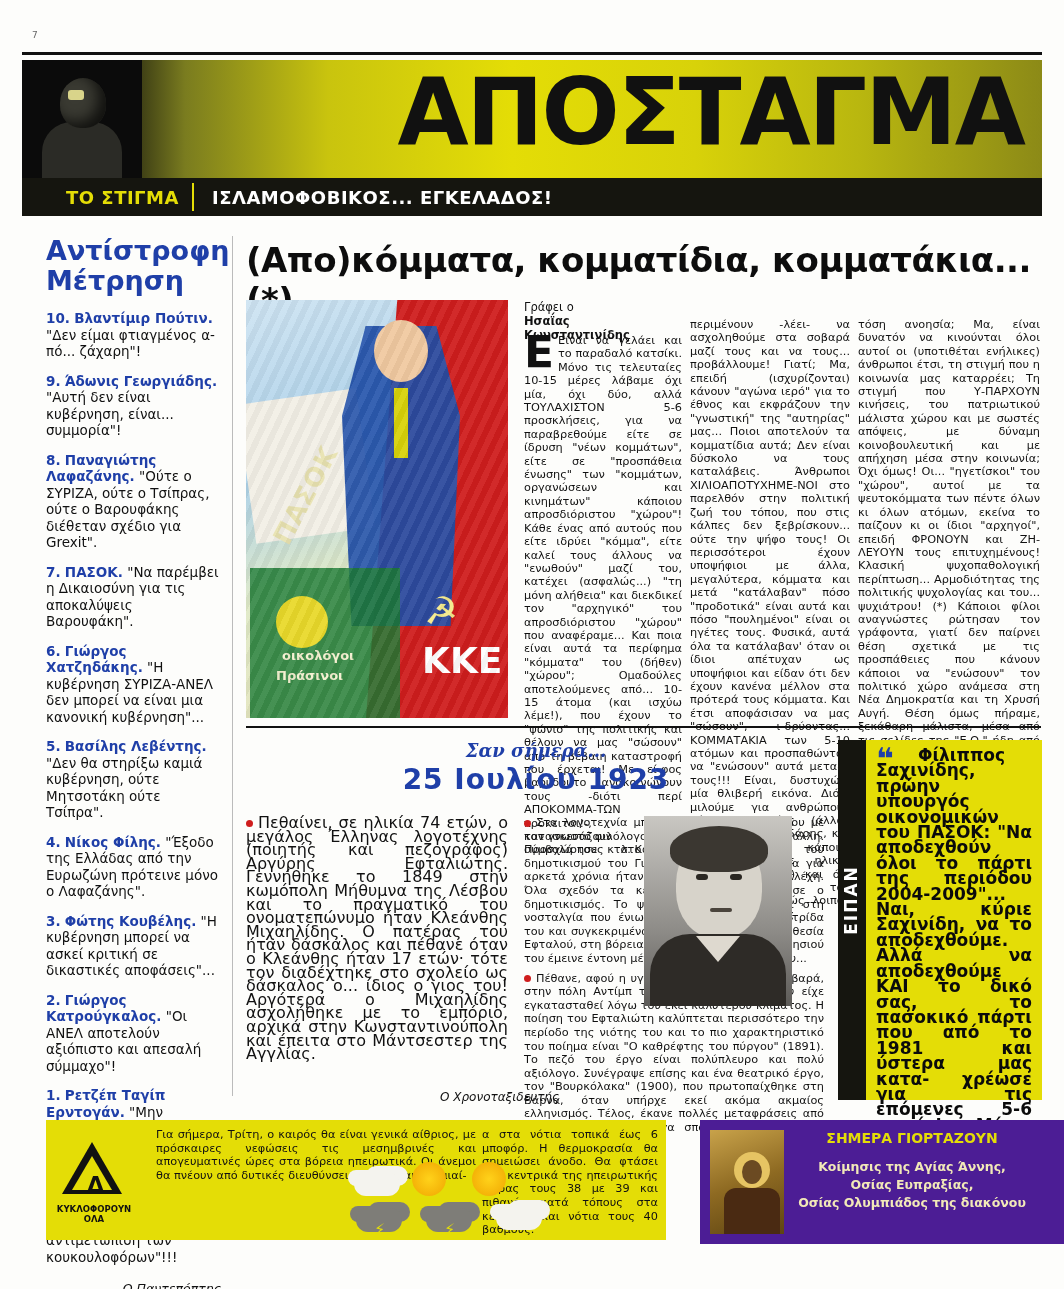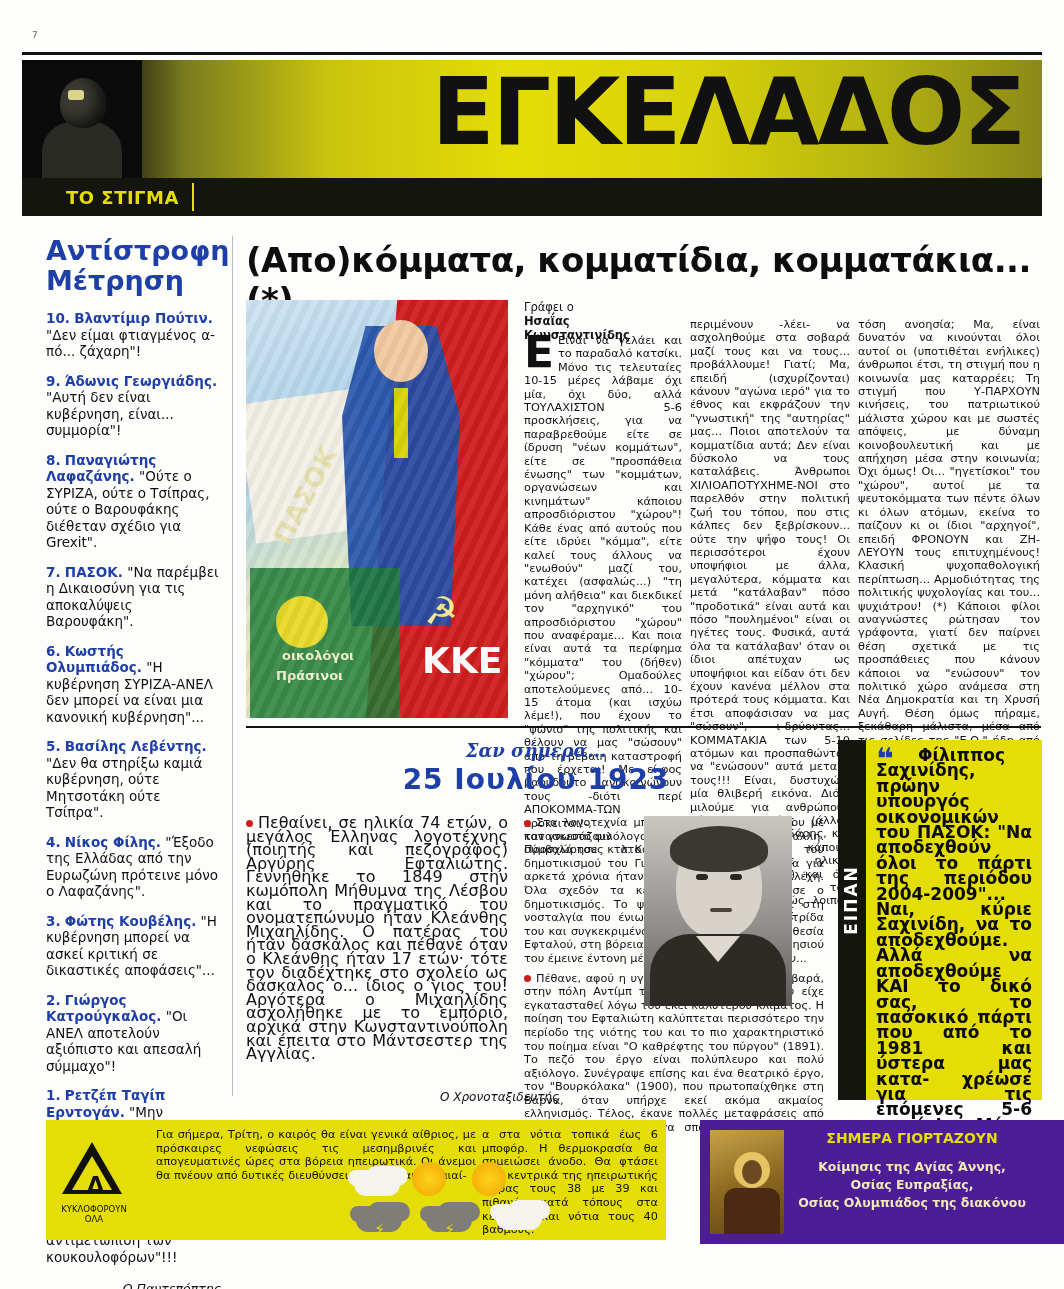--- a/index.html
+++ b/index.html
@@ -100,21 +100,21 @@
   .eipan-quote{position:absolute;left:10px;top:8px;font-size:30px;font-weight:bold;color:#1f3fa8;line-height:22px;}
   .eipan-text{position:absolute;left:10px;top:8px;width:156px;font-size:17px;line-height:15.4px;font-weight:bold;
     color:#0b0b0b;text-indent:42px;text-align:justify;}
   
   .weather{position:absolute;left:46px;top:1120px;width:620px;height:120px;background:#e4dd06;}
   .wx-tri{position:absolute;left:16px;top:22px;width:0;height:0;border-left:30px solid transparent;
     border-right:30px solid transparent;border-bottom:52px solid #111;}
   .wx-tri-in{position:absolute;left:26px;top:36px;width:0;height:0;border-left:20px solid transparent;
     border-right:20px solid transparent;border-bottom:34px solid #e4dd06;}
   .wx-excl{position:absolute;left:41px;top:52px;font-size:22px;font-weight:bold;color:#111;}
-  .wx-caption{position:absolute;left:8px;top:84px;width:80px;text-align:center;font-size:8.5px;font-weight:normal;line-height:10px;}
+  .wx-caption{position:absolute;left:8px;top:84px;width:80px;text-align:center;font-size:8.5px;font-weight:bold;line-height:10px;}
   .wx-text{position:absolute;left:110px;top:8px;width:320px;font-size:11.3px;line-height:13.6px;text-align:justify;}
   .wx-text2{position:absolute;left:436px;top:8px;width:176px;font-size:11.3px;line-height:13.6px;text-align:justify;}
   .wx-icons{position:absolute;left:300px;top:34px;width:240px;height:84px;}
   .sun{position:absolute;width:34px;height:34px;border-radius:50%;background:radial-gradient(circle,#ffd21a,#f0a500);}
   .cloud{position:absolute;width:46px;height:24px;background:#f4f3ee;border-radius:14px;box-shadow:10px -8px 0 -2px #f4f3ee,-10px -6px 0 -4px #f4f3ee;}
   .cloud.dark{background:#7e7d78;box-shadow:10px -8px 0 -2px #7e7d78,-10px -6px 0 -4px #7e7d78;}
   .bolt{position:absolute;font-size:16px;color:#e4dd06;}
   
   .saints{position:absolute;left:700px;top:1120px;width:396px;height:124px;background:#4c1d95;}
   .saints-title{position:absolute;left:96px;top:10px;width:232px;text-align:center;color:#e4dd06;font-weight:bold;font-size:14px;}
@@ -131,26 +131,27 @@
 
   <div class="tiny-mark">7</div>
   <div class="topline"></div>
 
   <div class="masthead">
     <div class="mast-face">
       <div class="body"></div>
         <div class="head"></div>
         <div class="glass"></div>
     </div>
-    <div class="mast-title">ΕΓΚΕΛΑΔΟΣ</div>
+    <div class="mast-title">ΑΠΟΣΤΑΓΜΑ</div>
   </div>
 
   <div class="stigma">
     <div class="lbl">ΤΟ ΣΤΙΓΜΑ</div>
     <div class="sep"></div>
+    <div class="txt">ΙΣΛΑΜΟΦΟΒΙΚΟΣ... ΕΓΚΕΛΑΔΟΣ!</div>
   </div>
 
   <div class="vrule"></div>
 
   <div class="leftcol">
     <h2>Αντίστροφη</h2>
     <h2>Μέτρηση</h2>
     <div class="countdown">
       <div class="cd-item">
         <span class="num">10.</span>
@@ -167,21 +168,21 @@
         <span class="who">Παναγιώτης Λαφαζάνης.</span>
         <span>"Ούτε ο ΣΥΡΙΖΑ, ούτε ο Τσίπρας, ούτε ο Βαρουφάκης διέθεταν σχέδιο για Grexit".</span>
       </div>
       <div class="cd-item">
         <span class="num">7.</span>
         <span class="who">ΠΑΣΟΚ.</span>
         <span>"Να παρέμβει η Δικαιοσύνη για τις αποκαλύψεις Βαρουφάκη".</span>
       </div>
       <div class="cd-item">
         <span class="num">6.</span>
-        <span class="who">Κωστής Ολυμπιάδος.</span>
+        <span class="who">Γιώργος Χατζηδάκης.</span>
         <span>"Η κυβέρνηση ΣΥΡΙΖΑ-ΑΝΕΛ δεν μπορεί να είναι μια κανονική κυβέρνηση"...</span>
       </div>
       <div class="cd-item">
         <span class="num">5.</span>
         <span class="who">Βασίλης Λεβέντης.</span>
         <span>"Δεν θα στηρίξω καμιά κυβέρνηση, ούτε Μητσοτάκη ούτε Τσίπρα".</span>
       </div>
       <div class="cd-item">
         <span class="num">4.</span>
         <span class="who">Νίκος Φίλης.</span>

